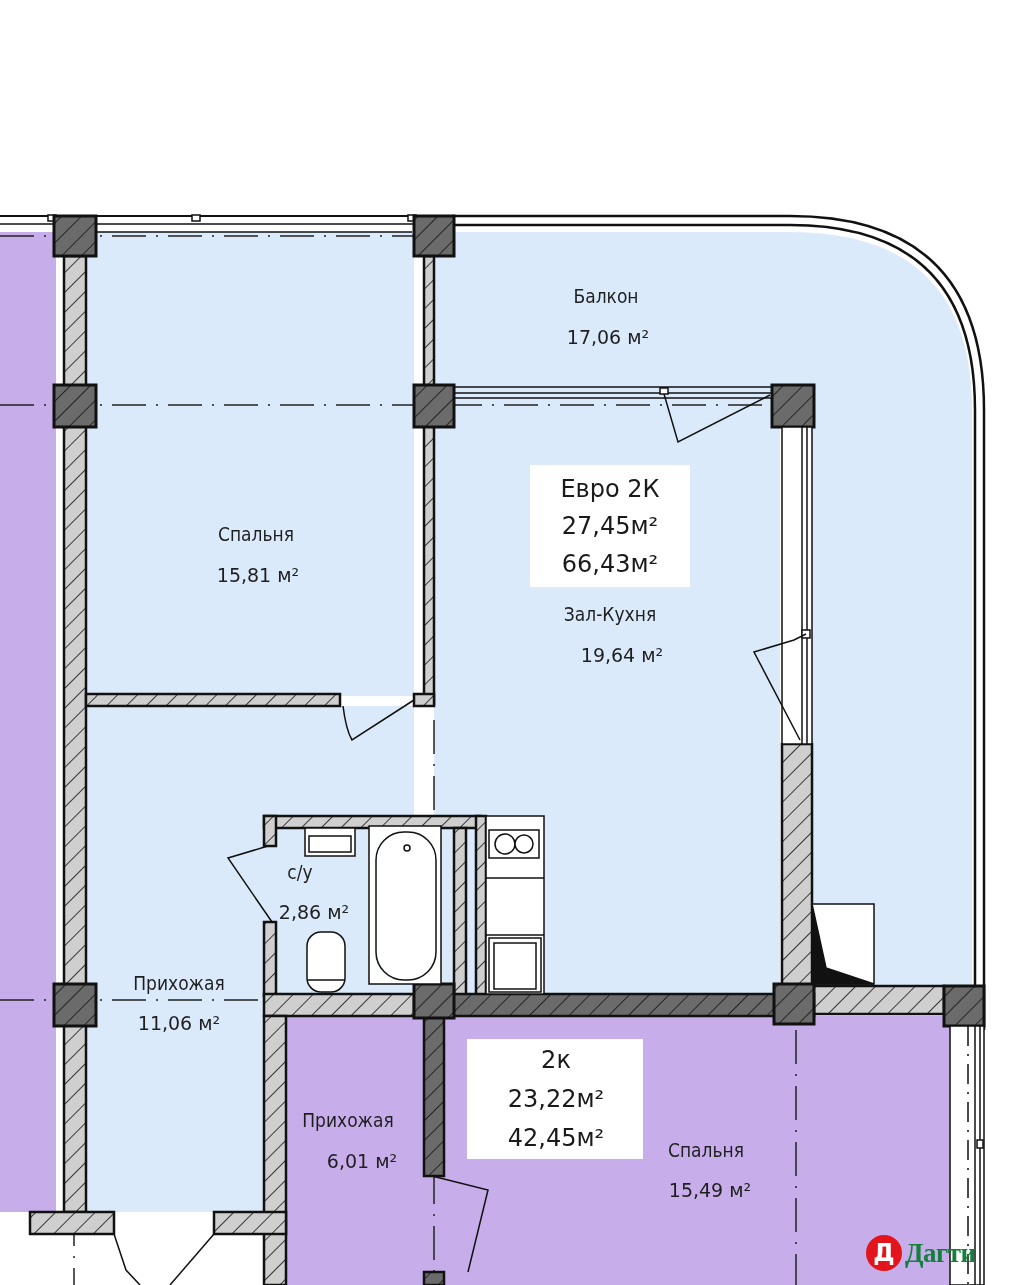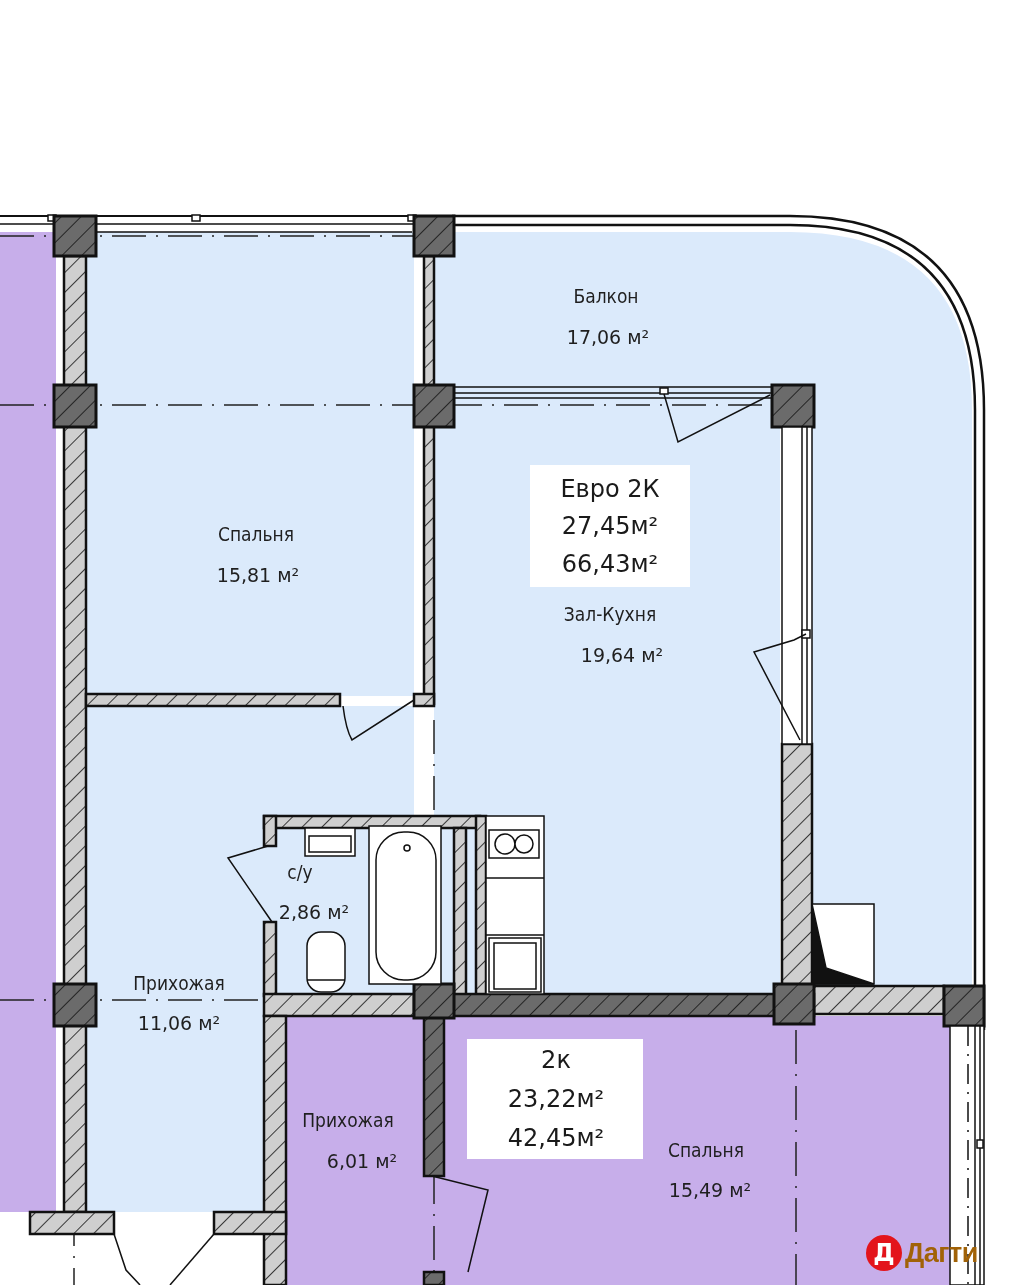--- a/index.html
+++ b/index.html
@@ -9,22 +9,22 @@
   .room-label { font-family: "DejaVu Sans", sans-serif; font-size: 19px; fill: #1f1f1f;
                 font-stretch: condensed; }
   .room-area  { font-family: "DejaVu Sans", sans-serif; font-size: 19px; fill: #1f1f1f; }
   .tag-text { font-family: "DejaVu Sans", sans-serif; font-size: 24px; fill: #1a1a1a; }
   .logo { position: absolute; left: 866px; top: 1233px; height: 40px; display: flex;
           align-items: center; gap: 3px; }
   .logo-circle { width: 36px; height: 36px; border-radius: 50%; background: #e3141b;
                  display: flex; align-items: center; justify-content: center;
                  color: #fff; font-weight: bold; font-size: 24px;
                  font-family: "DejaVu Sans", sans-serif; }
-  .logo-text { font-family: Liberation Sans, sans-serif; font-weight: bold; font-size: 27px;
-               color: #a16207; letter-spacing: -0.5px; }
+  .logo-text { font-family: Liberation Serif, serif; font-weight: bold; font-size: 27px;
+               color: #15803d; letter-spacing: -0.5px; }
 </style>
 </head>
 <body>
 
 <svg id="plan" viewBox="0 0 1024 1285" xmlns="http://www.w3.org/2000/svg">
   <defs>
     <pattern id="hatch" patternUnits="userSpaceOnUse" width="14" height="14" patternTransform="rotate(45)">
       <rect width="14" height="14" fill="#cfcfcf"></rect>
       <line x1="0" y1="0" x2="0" y2="14" stroke="#111" stroke-width="1.6"></line>
     </pattern>

